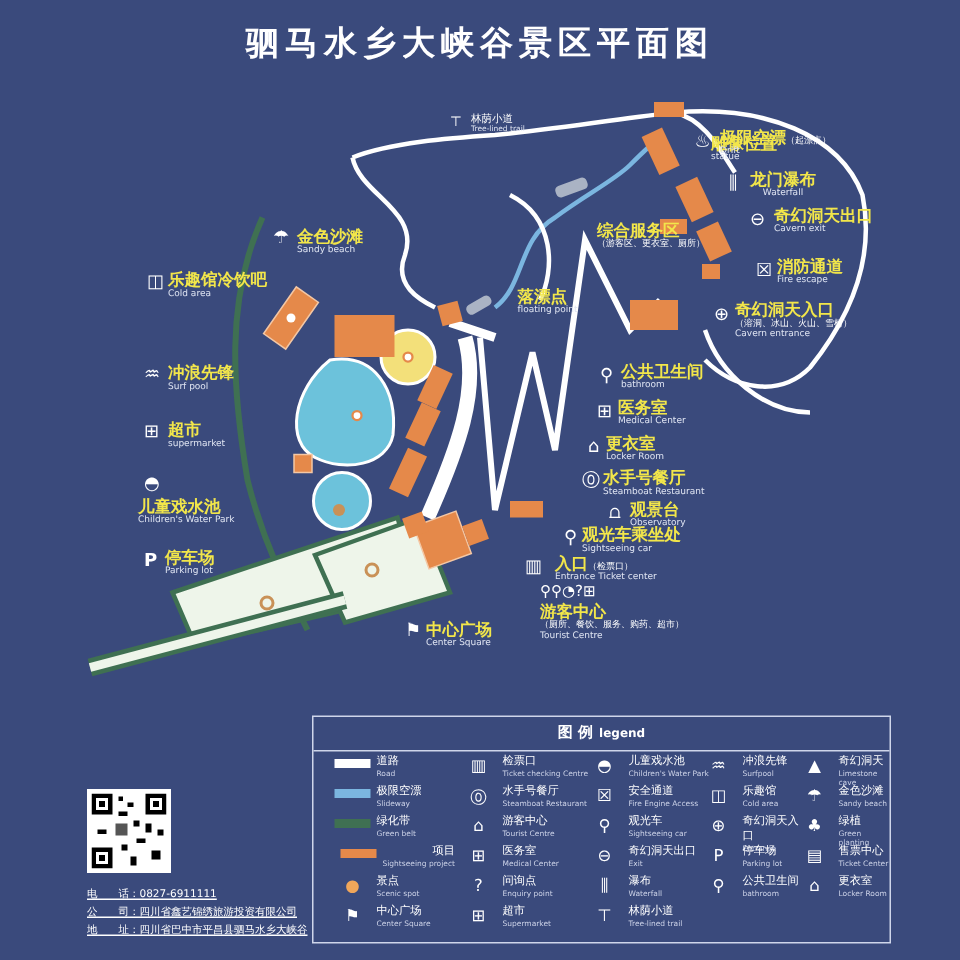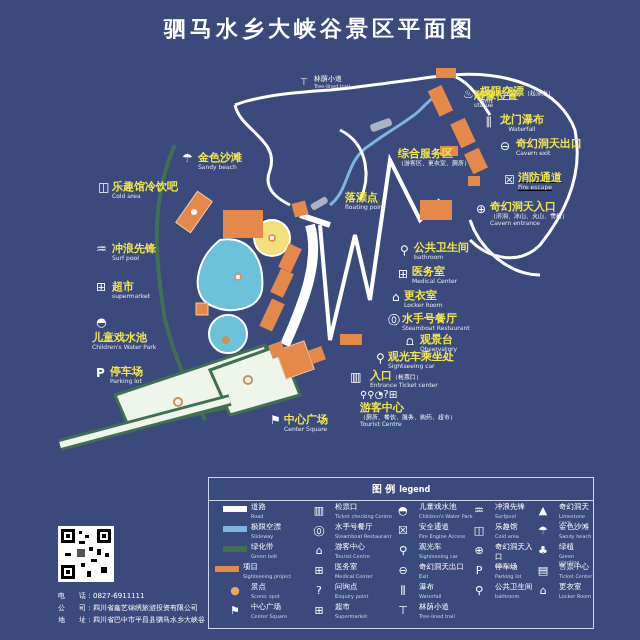--- a/index.html
+++ b/index.html
@@ -20,21 +20,21 @@
             border:1px solid #cfd6ea; box-sizing:border-box; }
   .legend-head { height:22px; border-bottom:1px solid #cfd6ea; color:#fff; text-align:center;
                  font-size:10px; font-weight:bold; line-height:22px; }
   .legend-head .en { font-size:8px; margin-left:4px; }
   .legend-grid { position:absolute; left:0; top:24px; width:100%; }
   .lg-item { position:absolute; height:20px; color:#dfe4f2; }
   .lg-item .sym { position:absolute; left:0; top:2px; width:24px; height:12px; font-size:11px; color:#fff; text-align:center; }
   .lg-item .t { position:absolute; left:28px; top:0; }
   .lg-item .t .zh { font-size:7.5px; display:block; color:#fff; }
   .lg-item .t .en { font-size:5px; display:block; color:#cdd3e8; margin-top:1px; }
-  .contact { position:absolute; left:58px; color:#fff; font-size:7px; }
+  .contact { position:absolute; left:58px; color:#fff; font-size:7px;text-decoration:underline; }
   .qr { position:absolute; left:58px; top:526px; width:56px; height:56px; background:#fff; padding:3px; box-sizing:border-box; }
 </style>
 </head>
 <body>
 
 <div class="title">驷马水乡大峡谷景区平面图</div>
 
 <svg class="map" width="640" height="640" viewBox="0 0 640 640">
 
   <path d="M175 145 C150 200, 155 260, 165 320 C175 360, 190 390, 205 420" stroke="#3f7052" stroke-width="4" fill="none"></path>
@@ -111,21 +111,21 @@
     <span class="en">Waterfall</span>
   </div>
 <div class="lbl" style="left:516px;top:138px;">
     <span class="zh">奇幻洞天出口</span>
     <span class="en">Cavern exit</span>
   </div>
 <div class="lbl" style="left:398px;top:138px;margin-top:10px;">
     <span class="zh">综合服务区</span>
     <span class="subline">（游客区、更衣室、厕所）</span>
   </div>
-<div class="lbl" style="left:518px;top:172px;text-decoration:underline;">
+<div class="lbl" style="left:518px;top:172px;">
     <span class="zh">消防通道</span>
     <span class="en">Fire escape</span>
   </div>
 <div class="lbl" style="left:490px;top:201px;">
     <span class="zh">奇幻洞天入口</span>
     <span class="subline">（溶洞、冰山、火山、雪树）</span>
     <span class="en">Cavern entrance</span>
   </div>
 <div class="lbl small-lbl" style="left:314px;top:76px;">
     <span class="zh">林荫小道</span>
@@ -239,21 +239,21 @@
           <span class="en">Slideway</span>
         </span>
       </div>
     <div class="lg-item" style="left:14px;top:40px;width:90px;">
         <span class="sym" style="background:#3f7052;height:6px;top:4px;"></span>
         <span class="t">
           <span class="zh">绿化带</span>
           <span class="en">Green belt</span>
         </span>
       </div>
-    <div class="lg-item" style="left:6px;top:60px;width:90px;">
+    <div class="lg-item" style="left:18px;top:60px;width:90px;text-align:right;">
         <span class="sym" style="background:#e5894a;height:6px;top:4px;"></span>
         <span class="t">
           <span class="zh">项目</span>
           <span class="en">Sightseeing project</span>
         </span>
       </div>
     <div class="lg-item" style="left:14px;top:80px;width:90px;">
         <span class="sym" style="color:#f0a65a;">●</span>
         <span class="t">
           <span class="zh">景点</span>

